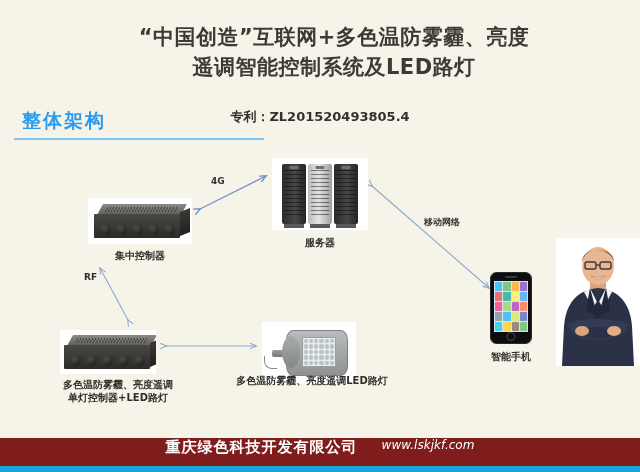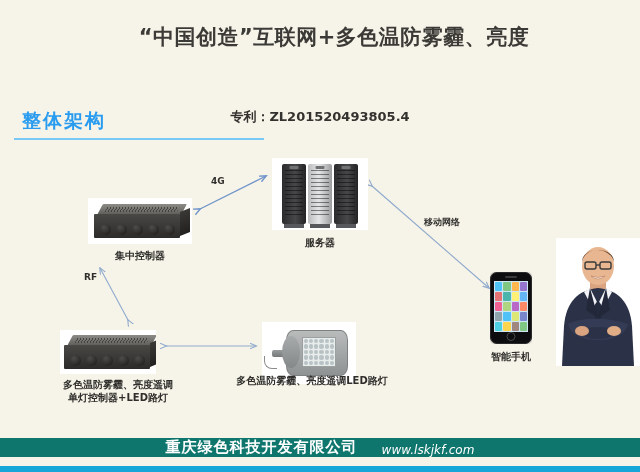--- a/index.html
+++ b/index.html
@@ -141,35 +141,36 @@
   .man-svg{position:absolute;inset:0;}
 
   
   .arrow-label{
     position:absolute;color:#2f2e2b;font-size:9px;font-weight:bold;white-space:nowrap;
   }
   svg.lines{position:absolute;inset:0;width:640px;height:472px;pointer-events:none;}
 
   
   .footer{
-    position:absolute;left:0;right:0;top:438px;height:19px;
-    background:#0f766e;
-    display:flex;align-items:flex-end;justify-content:center;
+    position:absolute;left:0;right:0;top:438px;height:28px;
+    background:#7f1d1d;
+    display:flex;align-items:flex-start;justify-content:center;
   }
   .footer .company{color:#ffffff;font-size:15px;font-weight:bold;letter-spacing:1px;}
   .footer .url{color:#ffffff;font-size:12px;margin-left:24px;font-style:italic;}
   .footer-rule{position:absolute;left:0;right:0;top:466px;height:6px;background:#17a6d8;}
 </style>
 </head>
 <body>
 
 <div class="stage">
 
   <div class="title">
     <span class="l1">“中国创造”互联网+多色温防雾霾、亮度</span>
+    <span class="l2">遥调智能控制系统及LED路灯</span>
   </div>
 
   <div class="patent">专利：ZL201520493805.4</div>
 
   <div class="section-title">整体架构</div>
   <div class="section-rule"></div>
 
   <svg class="lines" viewBox="0 0 640 472">
     <defs>
       <marker id="ah" markerWidth="7" markerHeight="7" refX="5.6" refY="3" orient="auto">

